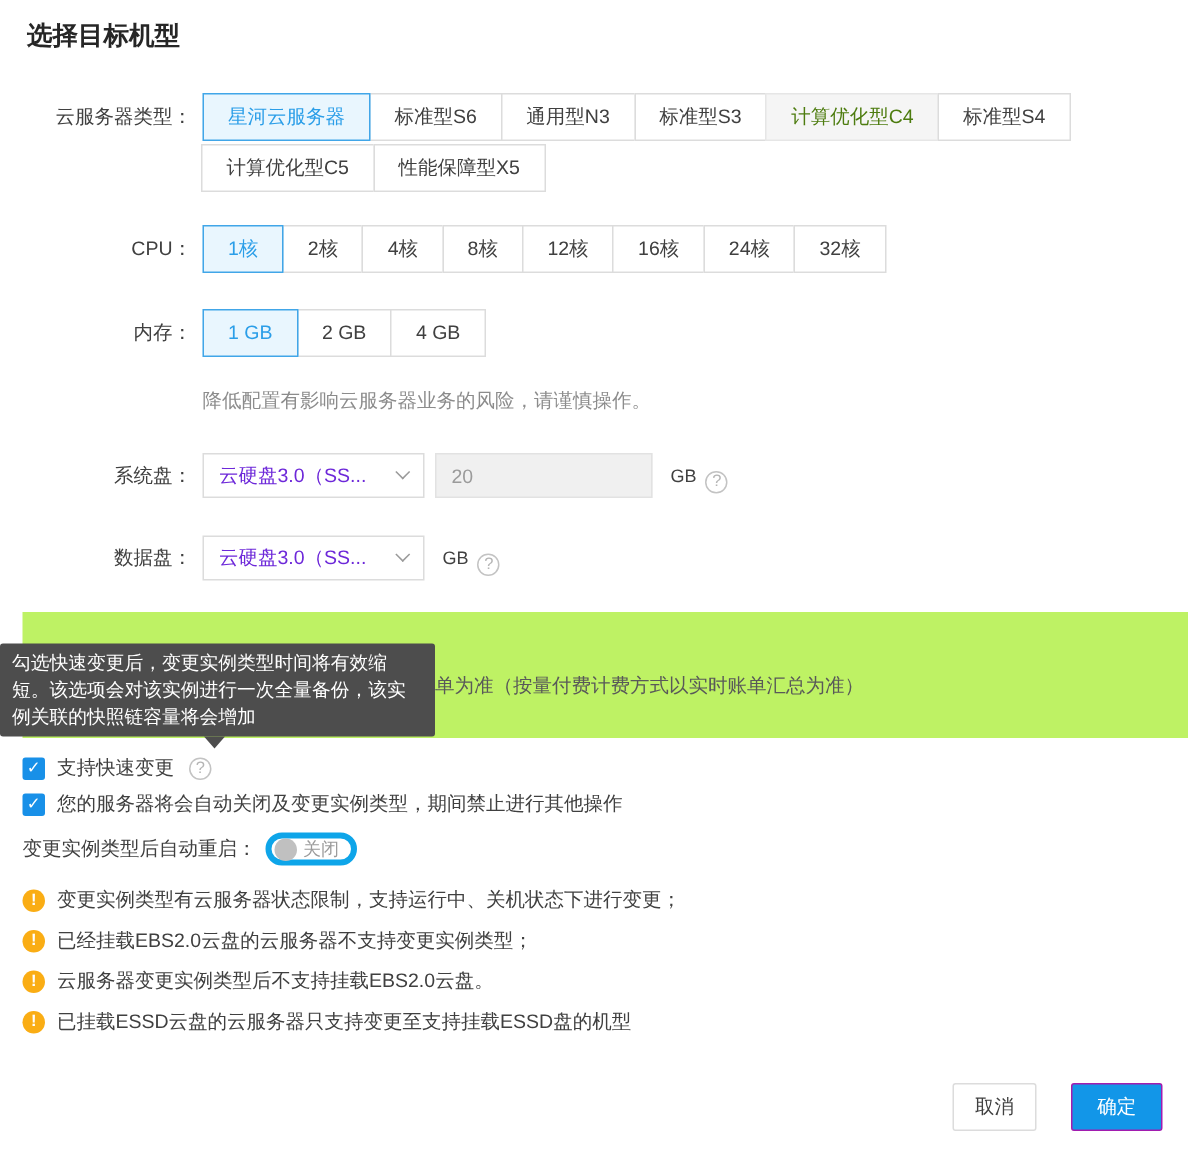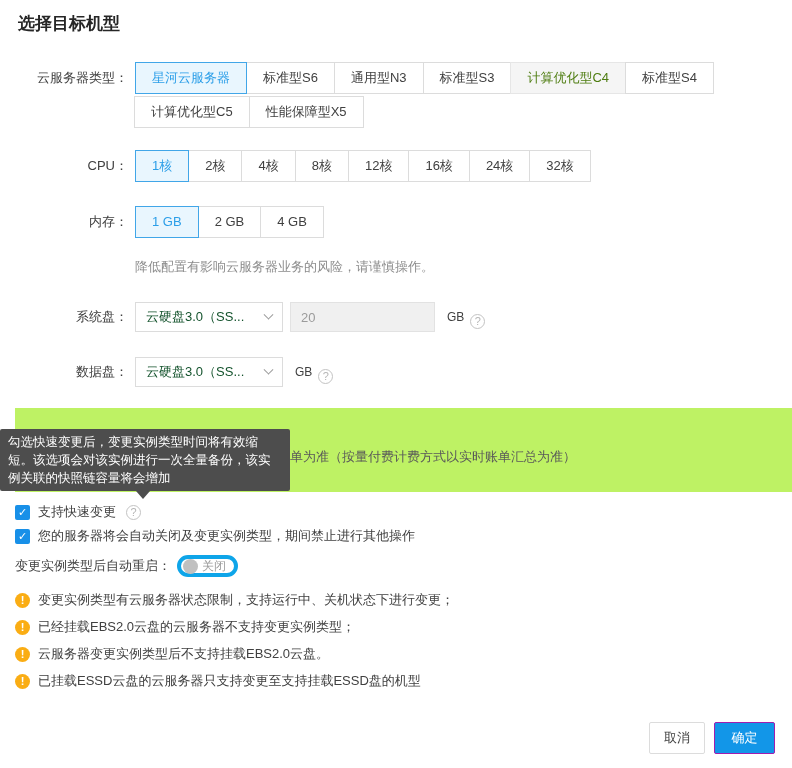--- a/index.html
+++ b/index.html
@@ -19,21 +19,21 @@
     font-family:inherit; }
   .opt:first-child { margin-left:0; }
   .opt.selected { background:#e9f6fe; border-color:#41a6e8; color:#2b9ee8; position:relative; z-index:1; }
   .opt.disabled { background:#f5f5f5; border-color:#e6e6e6; color:#4d7c0f; cursor:default; }
   .w580 { max-width:580px; }
 
   .muted-note { position:absolute; left:135px; top:258px; font-size:13px; color:#8c8c8c; }
 
   .select-box { width:148px; height:30px; border:1px solid #dcdcdc; background:#fff; margin-left:7px;
     display:flex; align-items:center; justify-content:space-between; padding:0 10px; font-size:13px;
-    color:#14532d; cursor:pointer; }
+    color:#6d28d9; cursor:pointer; }
   .chevron { width:7px; height:7px; border-right:1px solid #9a9a9a; border-bottom:1px solid #9a9a9a;
     transform:rotate(45deg) translate(-2px,-2px); }
   .size-input { width:145px; height:30px; margin-left:7px; background:#f0f0f0; border:1px solid #e2e2e2;
     color:#9b9b9b; font-size:13px; padding:0 10px; font-family:inherit; }
   .unit { margin-left:12px; line-height:30px; font-size:12px; color:#404040; }
   .help-icon { display:inline-block; width:15px; height:15px; border:1px solid #c3c3c3; border-radius:50%;
     color:#b5b5b5; font-size:11px; line-height:13px; text-align:center; margin-left:6px; align-self:center; }
 
   .billing-bar { position:absolute; left:15px; right:0; top:408px; height:84px; background:#bef264; }
   .billing-text { position:absolute; left:275px; top:40px; font-size:13px; color:#595959; }
@@ -54,21 +54,21 @@
   .toggle { display:inline-flex; align-items:center; height:22px; border:4px solid #0ea5e9;
     border-radius:11px; padding:2px; margin-left:6px; cursor:pointer; background:#fff; }
   .toggle-knob { width:15px; height:15px; border-radius:50%; background:#c0c0c0; }
   .toggle-text { font-size:12px; color:#9b9b9b; margin:0 6px 0 4px; }
 
   .notice { position:absolute; left:15px; display:flex; align-items:center; }
   .warn-icon { width:15px; height:15px; border-radius:50%; background:#faad14; color:#fff; font-size:11px;
     font-weight:bold; line-height:15px; text-align:center; flex:0 0 15px; }
   .notice-text { margin-left:8px; font-size:13px; color:#404040; }
 
-  .footer { position:absolute; top:722px; right:17px; display:flex; gap:9px; }
+  .footer { position:absolute; top:722px; right:17px; display:flex; gap:23px; }
   .btn { height:32px; border-radius:2px; font-size:13px; cursor:pointer; font-family:inherit; }
   .btn-cancel { width:56px; background:#fff; border:1px solid #dcdcdc; color:#404040; }
   .btn-confirm { width:61px; background:#1296e8; border:1px solid #a21caf; color:#fff; }
 </style>
 </head>
 <body>
 
 <div class="stage">
 
   <div class="title">选择目标机型</div>

